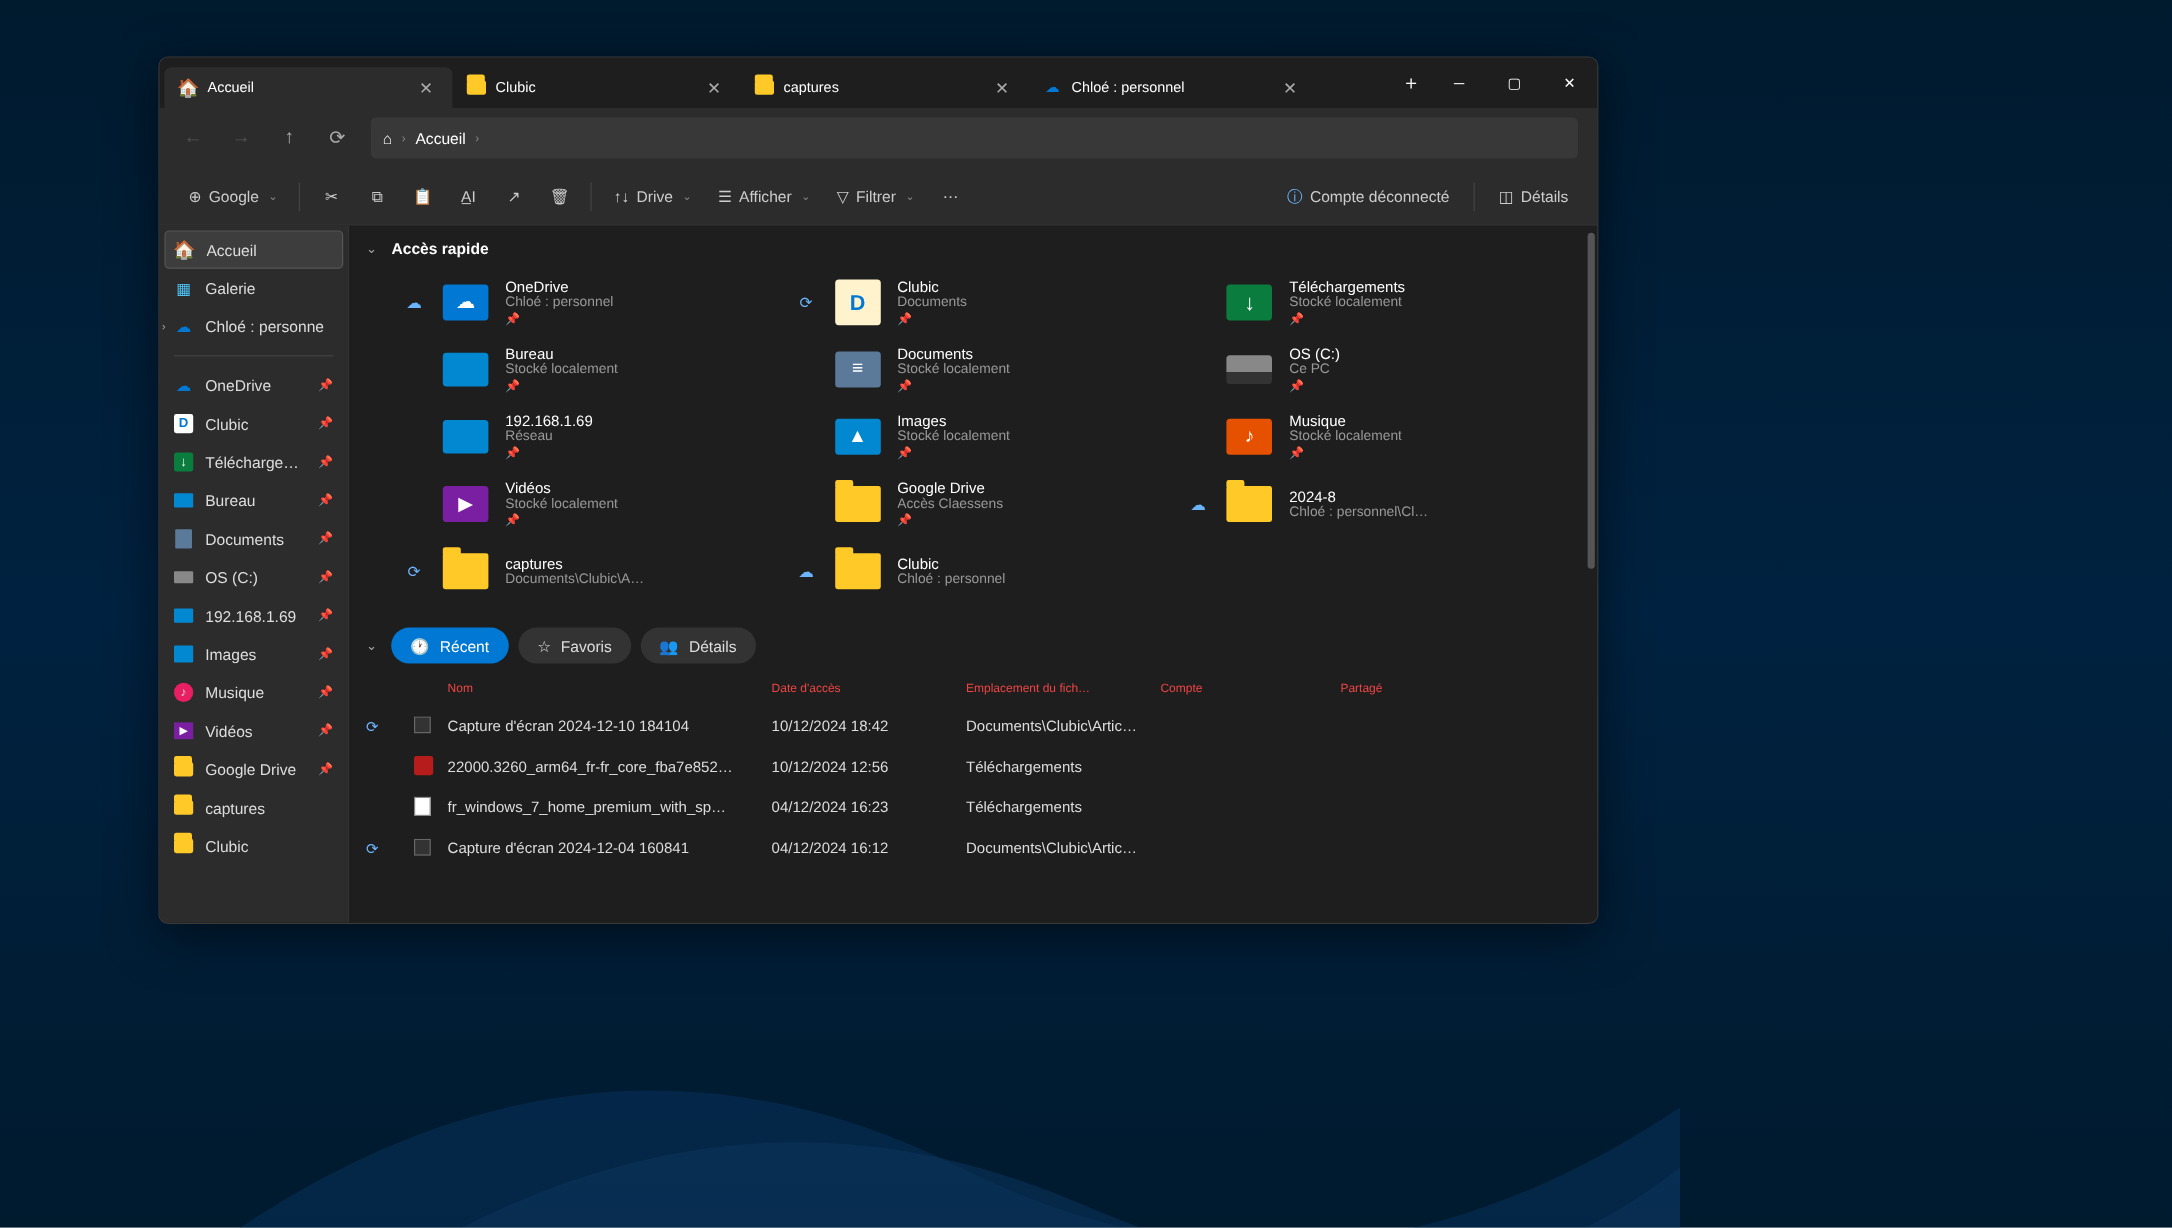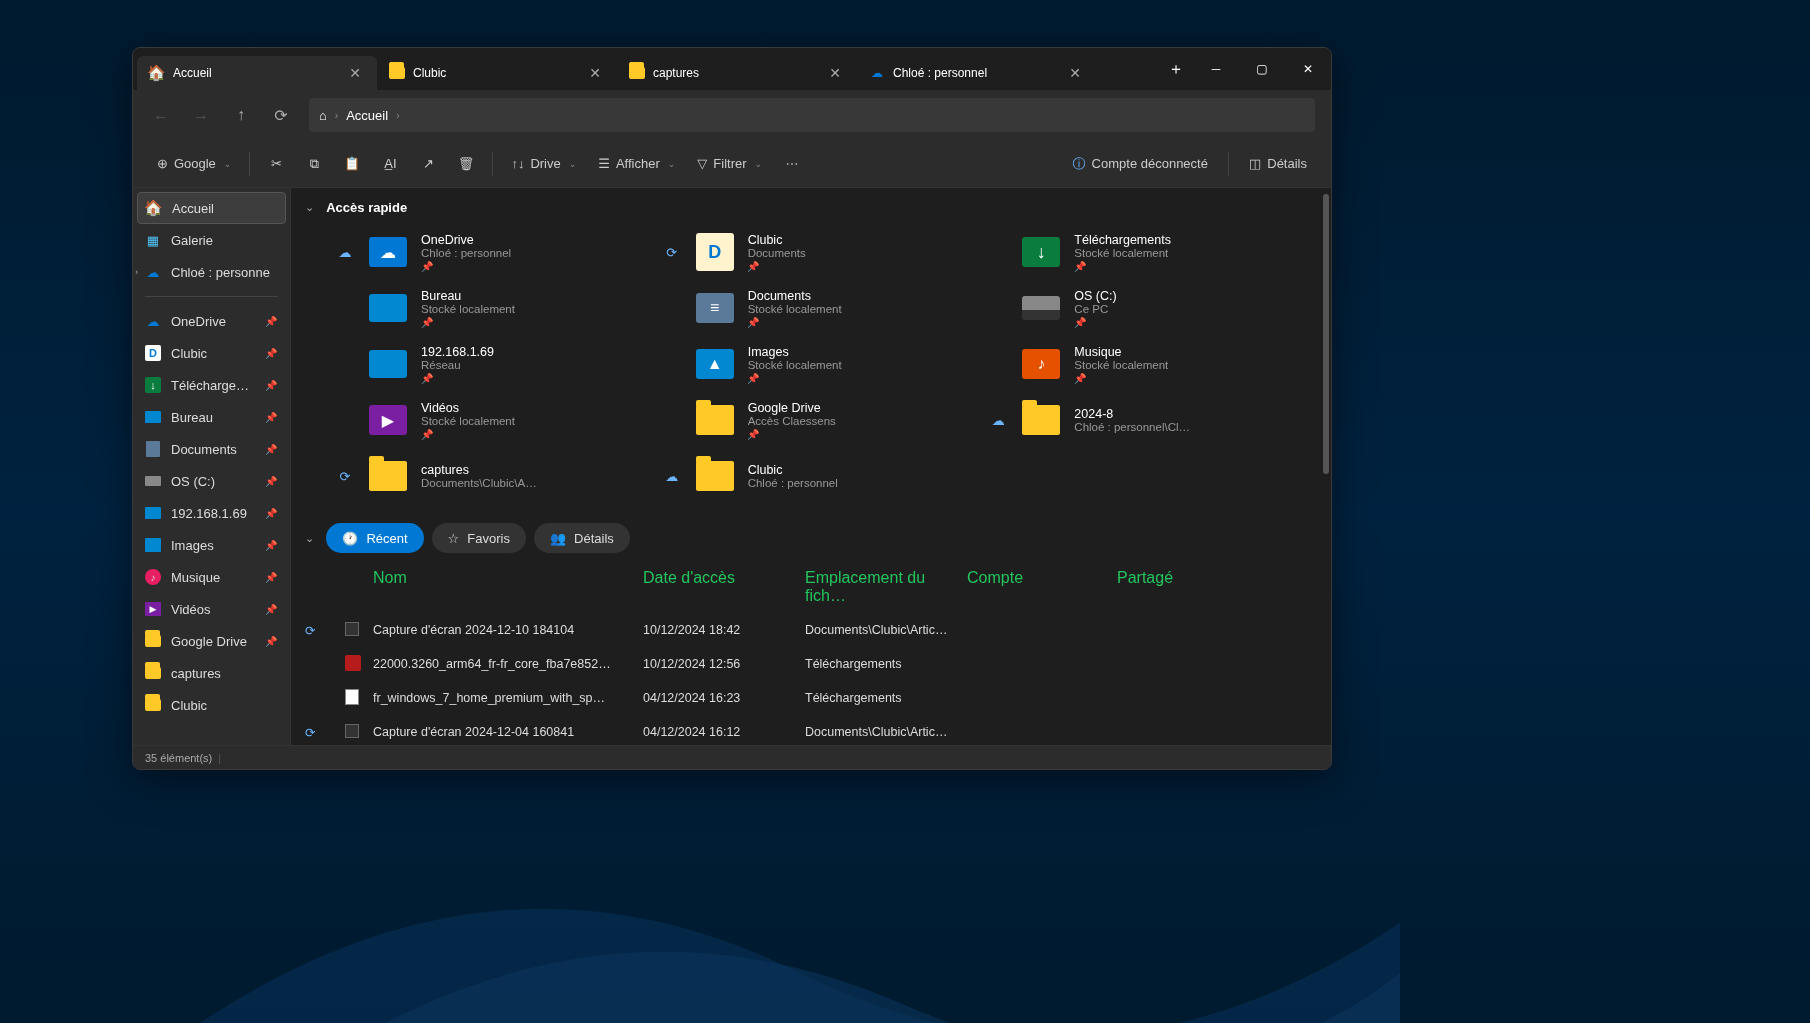--- a/index.html
+++ b/index.html
@@ -51,21 +51,21 @@
 .quick-icon { width:42px; height:42px; display:flex; align-items:center; justify-content:center; }
 .quick-text { display:flex; flex-direction:column; min-width:0; }
 .quick-name { color:#fff; font-size:12.5px; white-space:nowrap; overflow:hidden; text-overflow:ellipsis; }
 .quick-sub { color:#999; font-size:11.5px; white-space:nowrap; overflow:hidden; text-overflow:ellipsis; }
 .quick-pin { font-size:10px; color:#888; margin-top:2px; }
 .filter-pills { display:flex; align-items:center; gap:8px; padding:8px 14px; }
 .pill { height:30px; padding:0 16px; display:flex; align-items:center; gap:8px; border-radius:15px; font-size:13px; cursor:pointer; color:#ddd; background:#333; }
 .pill.active { background:#0078d4; color:#fff; }
 .pill-icon { font-size:13px; }
 .table { padding:0 14px; }
-.thead { display:flex; color:#22c55e; font-size:16px; padding:8px 0; }
+.thead { display:flex; color:#ef4444; font-size:10px; padding:8px 0; }
 .col-sync { width:40px; }
 .col-icon { width:28px; }
 .col-name { width:270px; padding-right:12px; }
 .col-date { width:162px; }
 .col-loc { width:162px; }
 .col-acc { width:150px; }
 .col-act { flex:1; }
 .trow { display:flex; align-items:center; color:#ddd; font-size:12.5px; height:34px; border-radius:4px; cursor:pointer; }
 .trow .cell { white-space:nowrap; overflow:hidden; text-overflow:ellipsis; padding-right:10px; }
 .statusbar { height:24px; border-top:1px solid #333; display:flex; align-items:center; padding:0 12px; color:#aaa; font-size:11px; gap:6px; background:#2c2c2c; }
@@ -532,17 +532,13 @@
     <div class="col-date cell">04/12/2024 16:12</div>
     <div class="col-loc cell">Documents\Clubic\Artic…</div>
     <div class="col-acc cell"></div>
               <div class="col-act cell"></div>
             </div>
           </div>
       </div>
     </div>
   </div>
 
-  <div class="statusbar">
-    <span>35 élément(s)</span>
-    <span style="color:#555">|</span>
-  </div>
 </div>
 
 </body></html>

